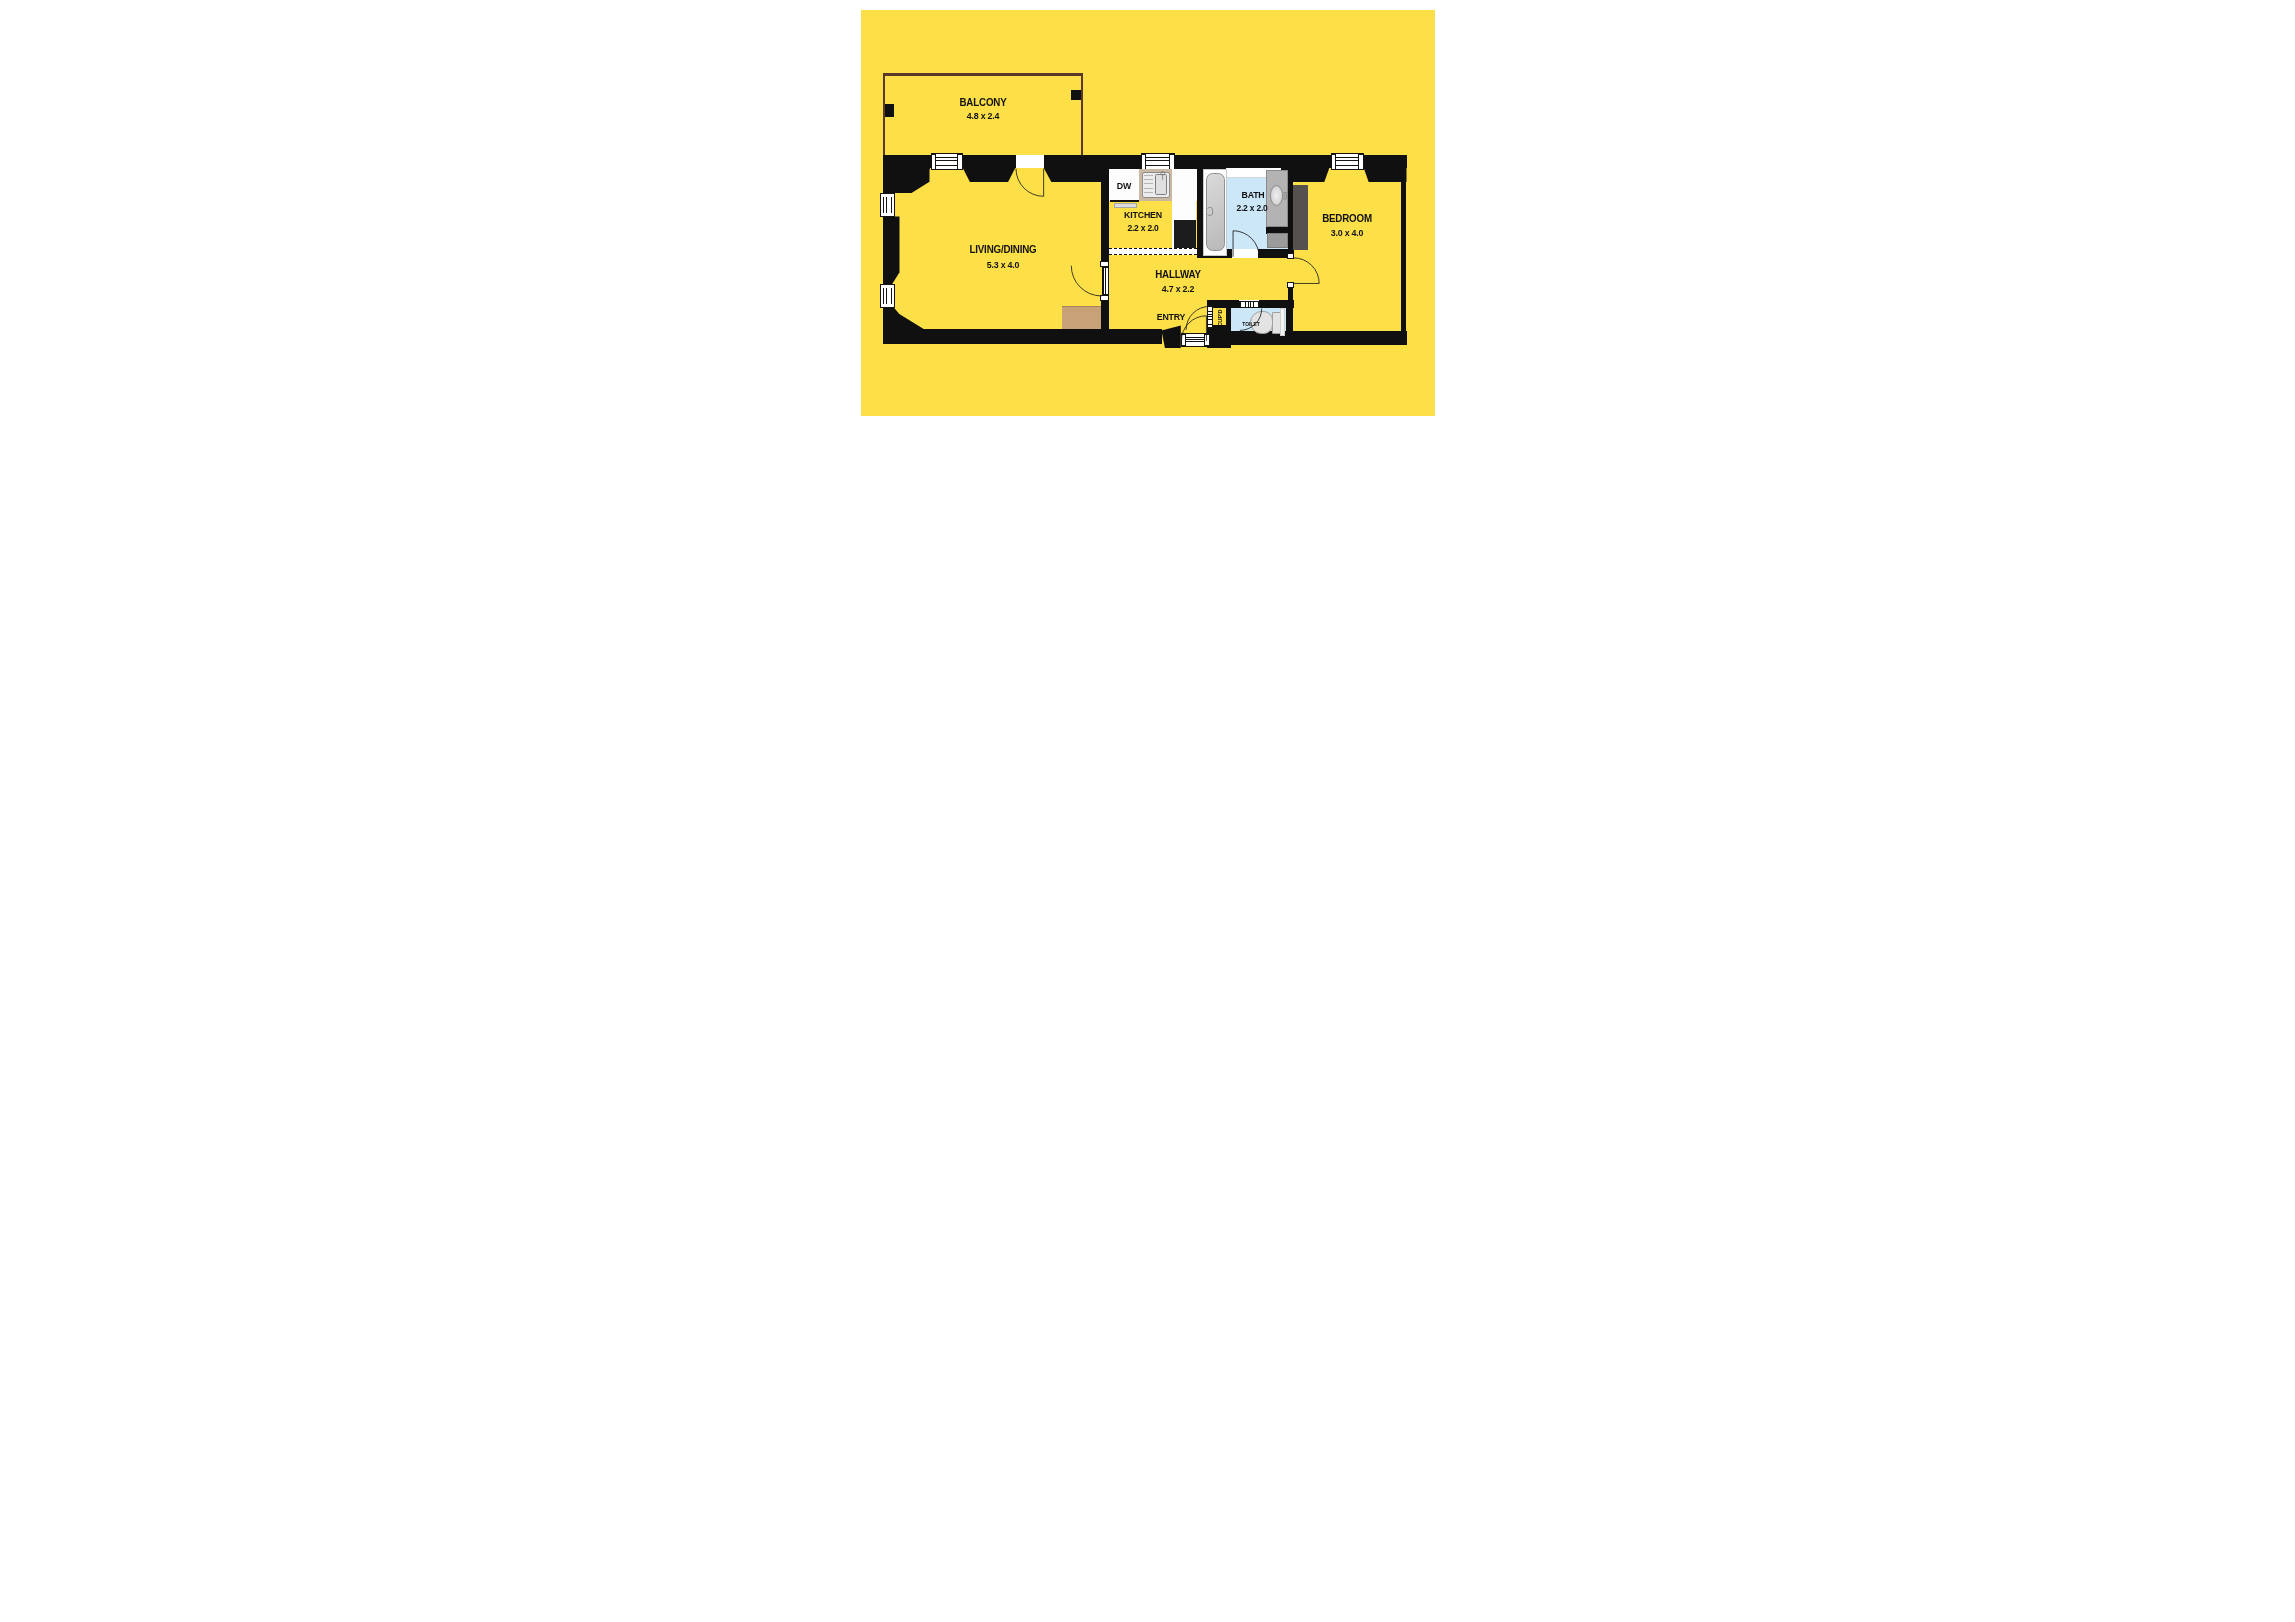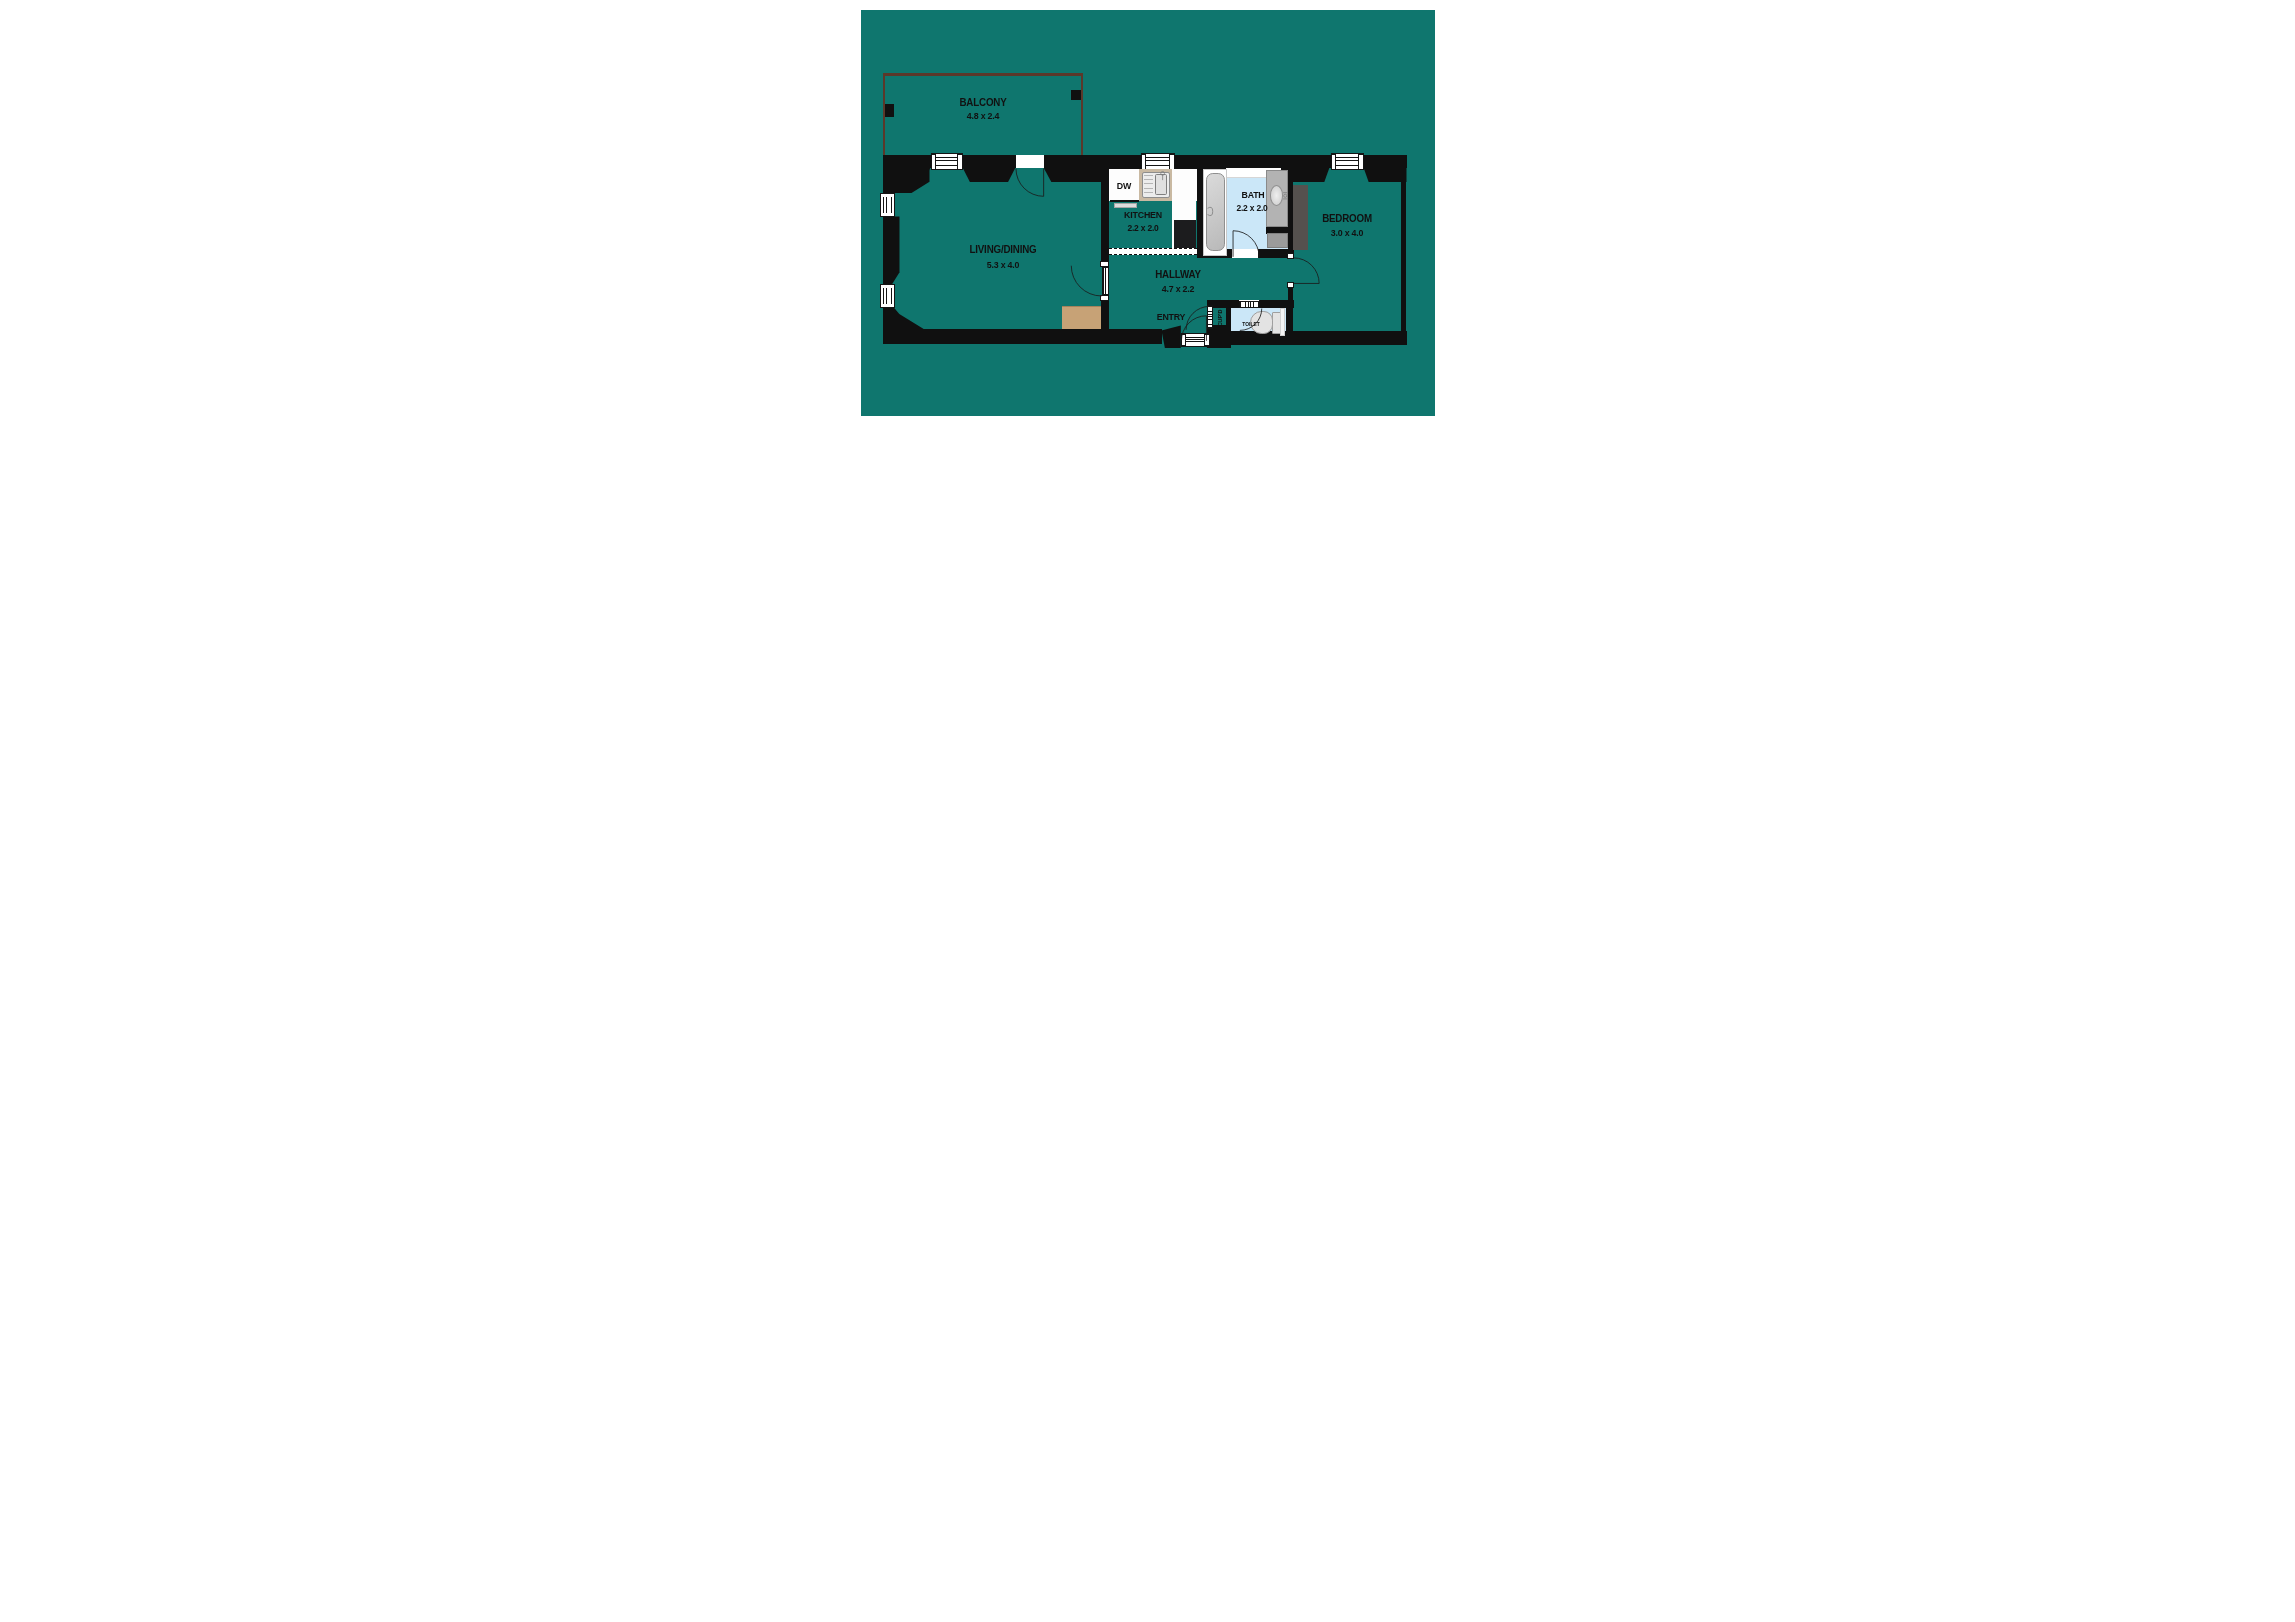--- a/index.html
+++ b/index.html
@@ -1,16 +1,16 @@
 <!DOCTYPE html>
 <html style="font-size:8.3px"><head>
 <meta charset="utf-8">
 <style>
   html,body{margin:0;padding:0;background:#ffffff;font-family:"Liberation Sans",sans-serif;}
-  #plan{position:relative;width:574px;height:406px;margin:10.4px auto;background:#0f766e;overflow:hidden;}
+  #plan{position:relative;width:574px;height:406px;margin:10.4px auto;background:#fde047;overflow:hidden;}
   .wall{position:absolute;background:#101010;}
   .bwall{position:absolute;background:#5b382a;}
   .floor{position:absolute;}
   .fix{position:absolute;box-sizing:border-box;}
   .win{position:absolute;background:#fff;border:1px solid #141414;box-sizing:border-box;}
   .win .lines{position:absolute;left:2.6px;right:2.6px;top:2.6px;bottom:2.6px;
     background:repeating-linear-gradient(180deg,#141414 0 0.8px,transparent 0.8px 31%);}
   .winv .lines{background:repeating-linear-gradient(90deg,#141414 0 0.8px,transparent 0.8px 31%);}
   .win .cap{position:absolute;top:-0.5px;bottom:-0.5px;width:3.7px;background:#fff;border:0.8px solid #141414;}
   .louver{position:absolute;border:0.8px solid #141414;box-sizing:border-box;background:#fff;}

